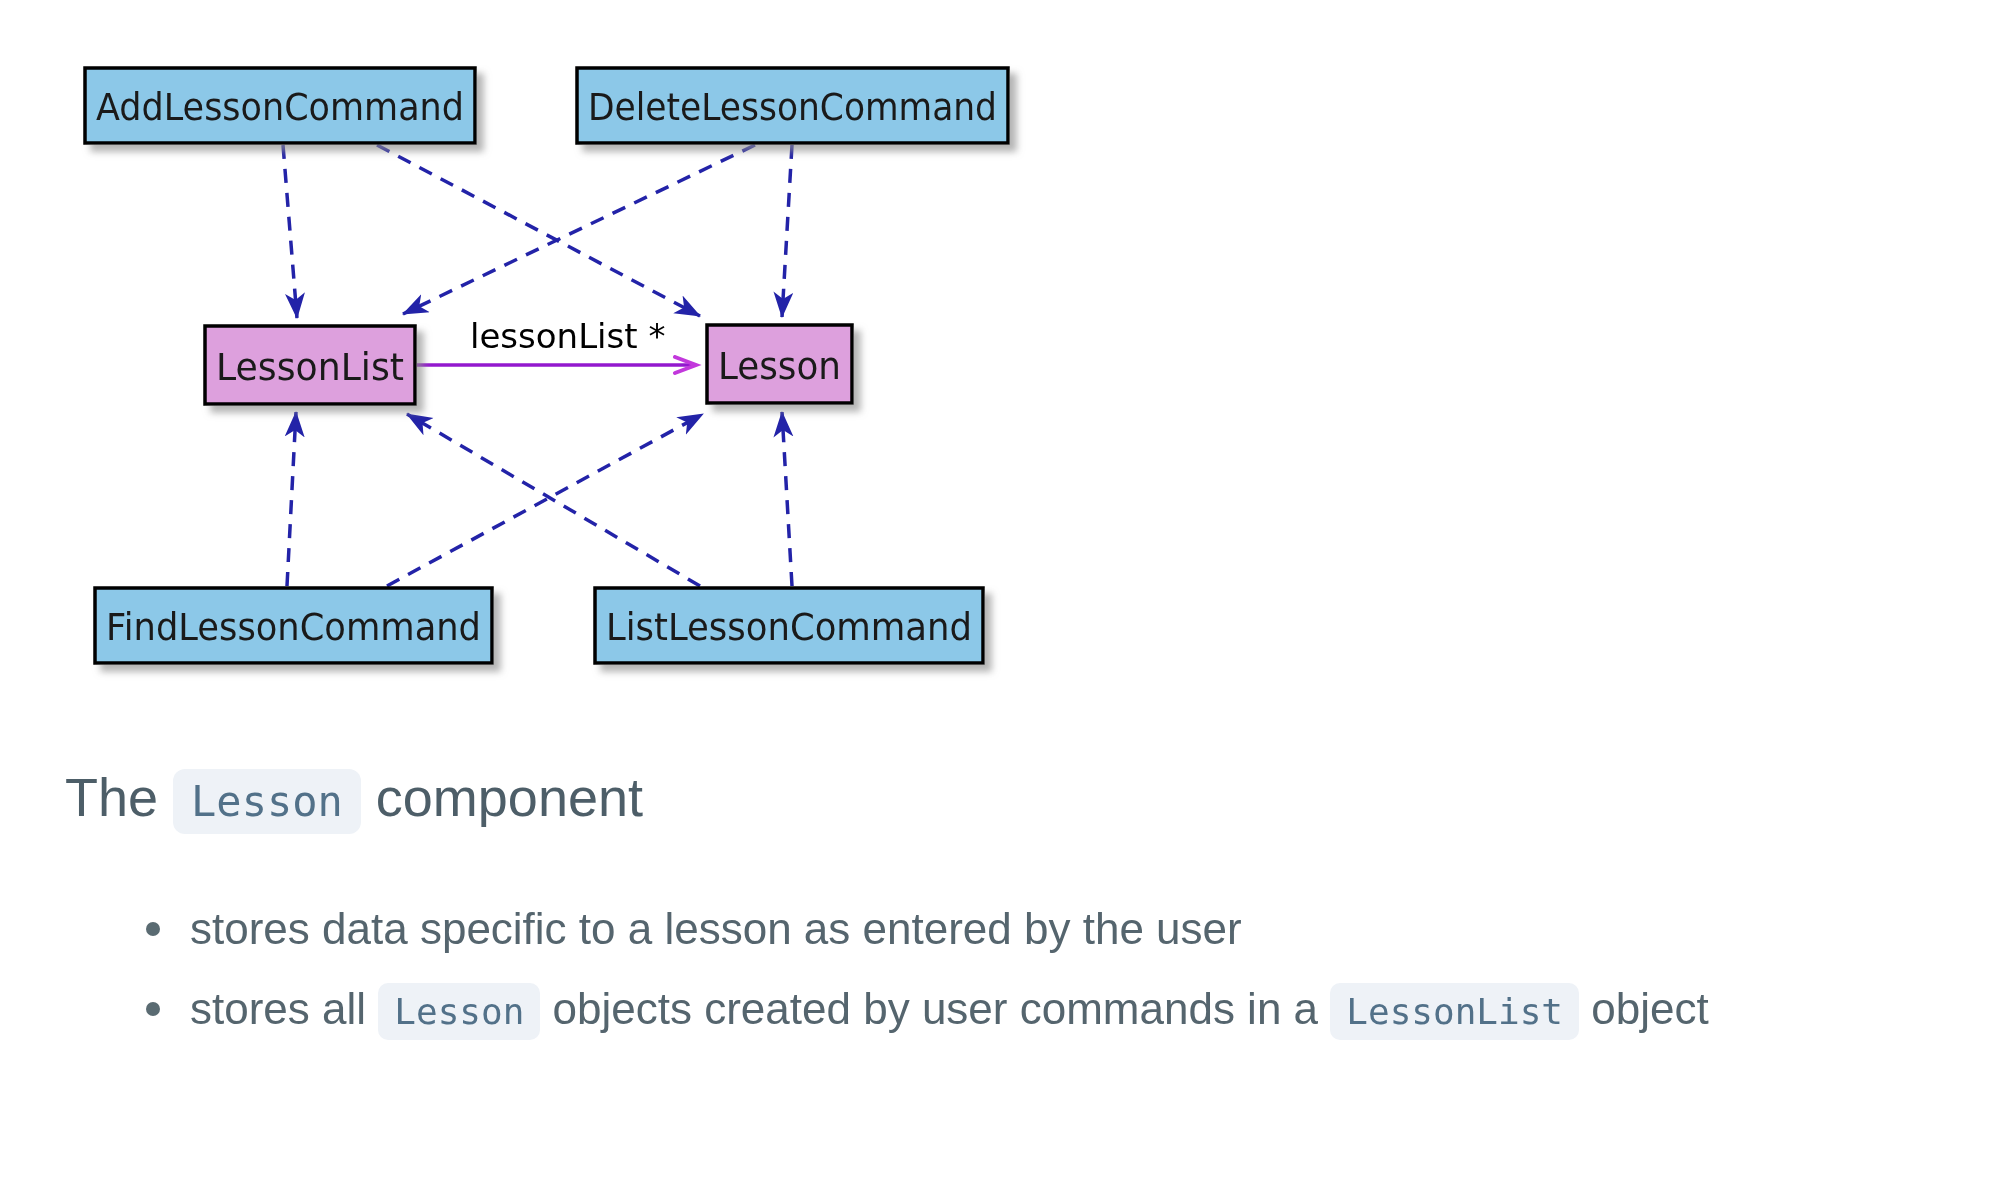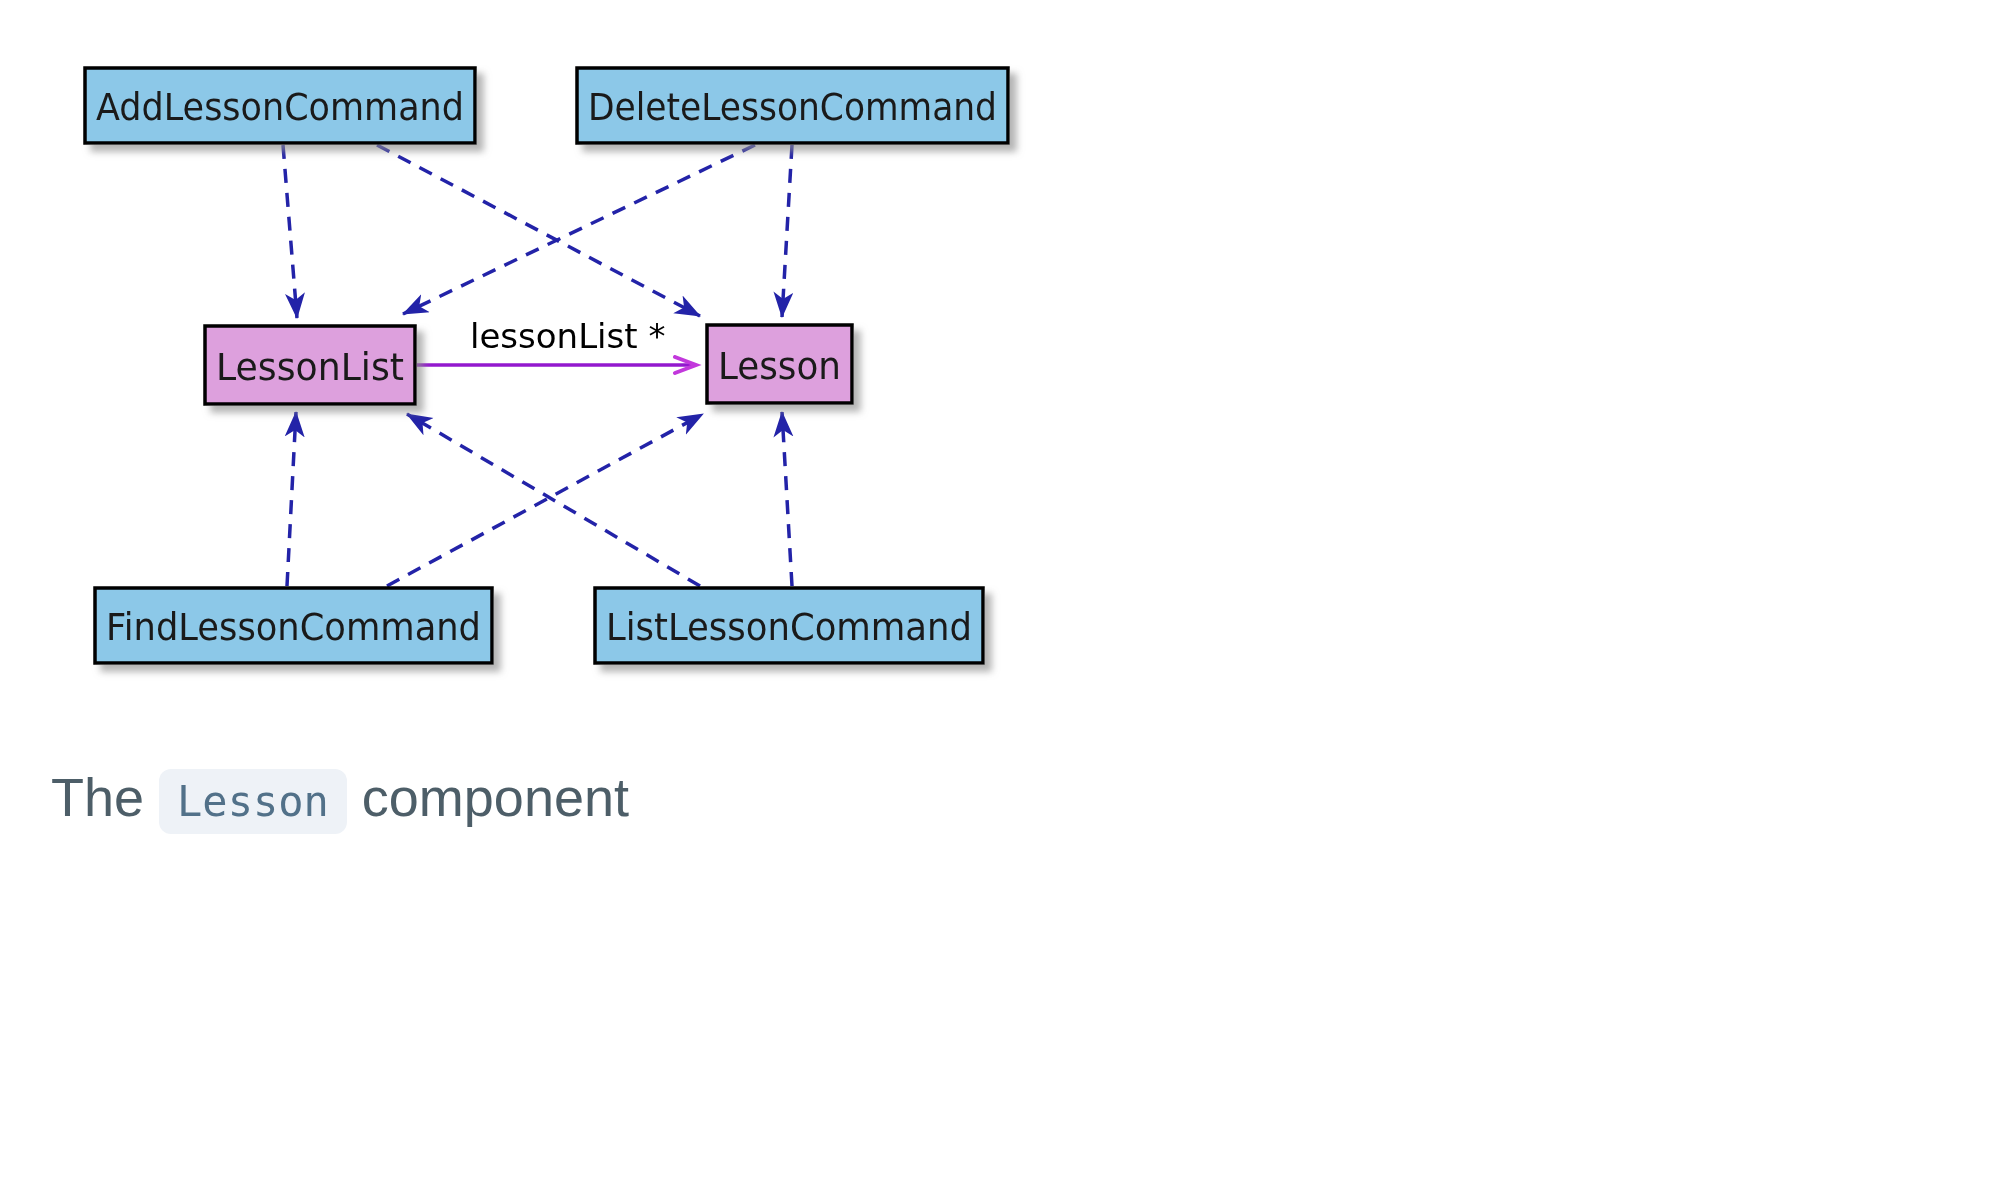--- a/index.html
+++ b/index.html
@@ -3,21 +3,21 @@
 <meta charset="utf-8">
 <style>
   html,body{margin:0;padding:0;background:#ffffff;}
   body{
     width:1989px;height:1197px;overflow:hidden;
     font-family:"Liberation Sans","DejaVu Sans",sans-serif;
   }
   .page{position:relative;width:1989px;height:952px;background:var(--page-bg,#ffffff);}
   #diagram{position:absolute;left:55px;top:48px;}
 
-  .content{position:absolute;left:51px;top:758px;width:1880px;}
+  .content{position:absolute;left:65px;top:758px;width:1880px;}
   .heading{
     font-size:54px;line-height:78px;font-weight:400;
     color:var(--heading-color,#4d5e68);
   }
   .chip{
     font-family:"DejaVu Sans Mono","Liberation Mono",monospace;
     background:var(--code-bg,#eef2f7);
     color:var(--code-text,#527189);
     border-radius:12px;
     padding:8px 18px;
@@ -96,16 +96,18 @@
       </g>
   </svg>
 
   <div class="content">
     <div class="heading">
       <span>The</span>
       <code class="chip chip-lg">Lesson</code>
       <span>component</span>
     </div>
     <ul id="bullet-list">
+        <li><span>stores data specific to a lesson as entered by the user</span></li>
+        <li><span>stores all </span><code class="chip">Lesson</code><span> objects created by user commands in a </span><code class="chip">LessonList</code><span> object</span></li>
       </ul>
   </div>
 
 </div>
 
 </body></html>

